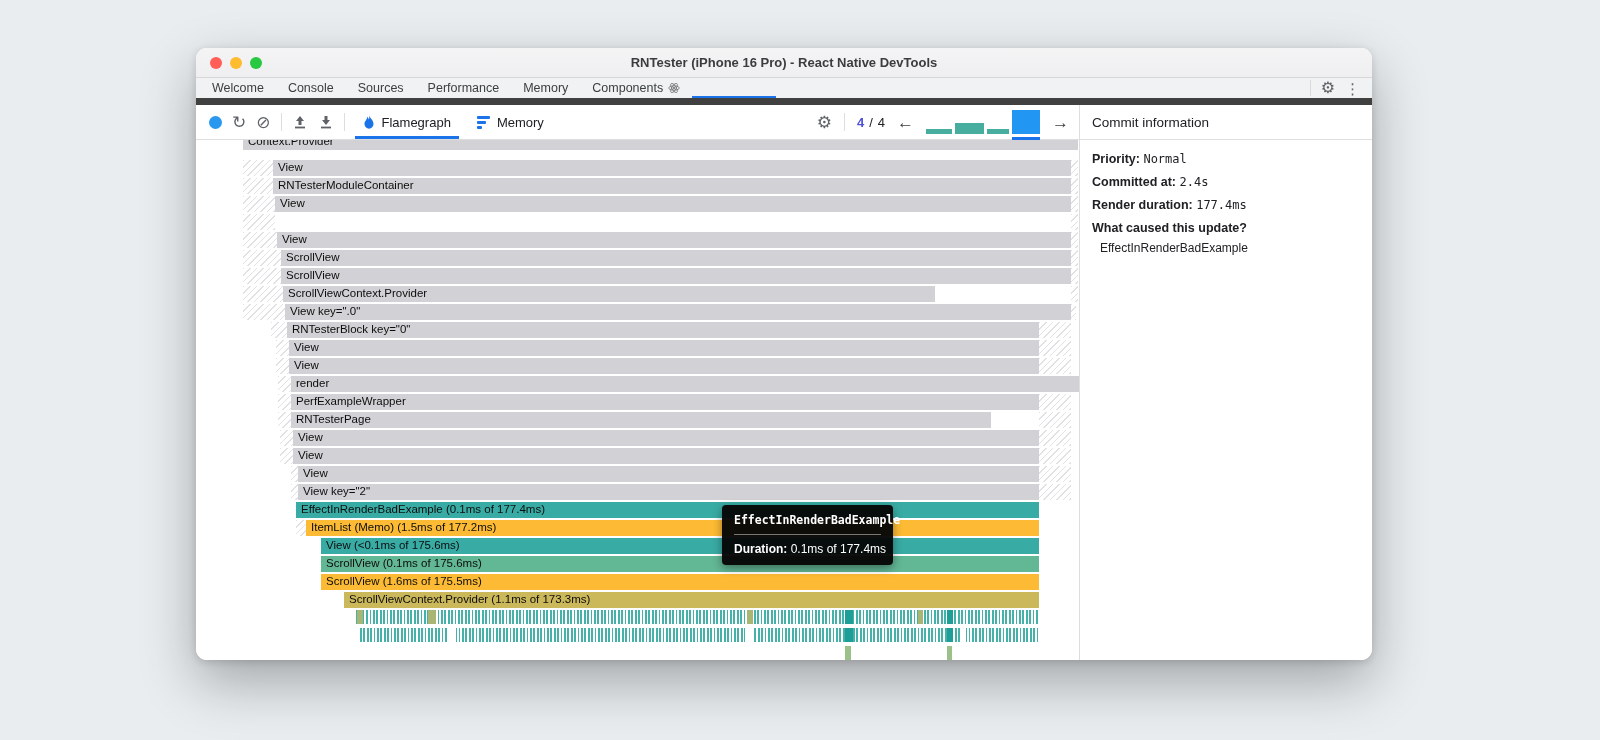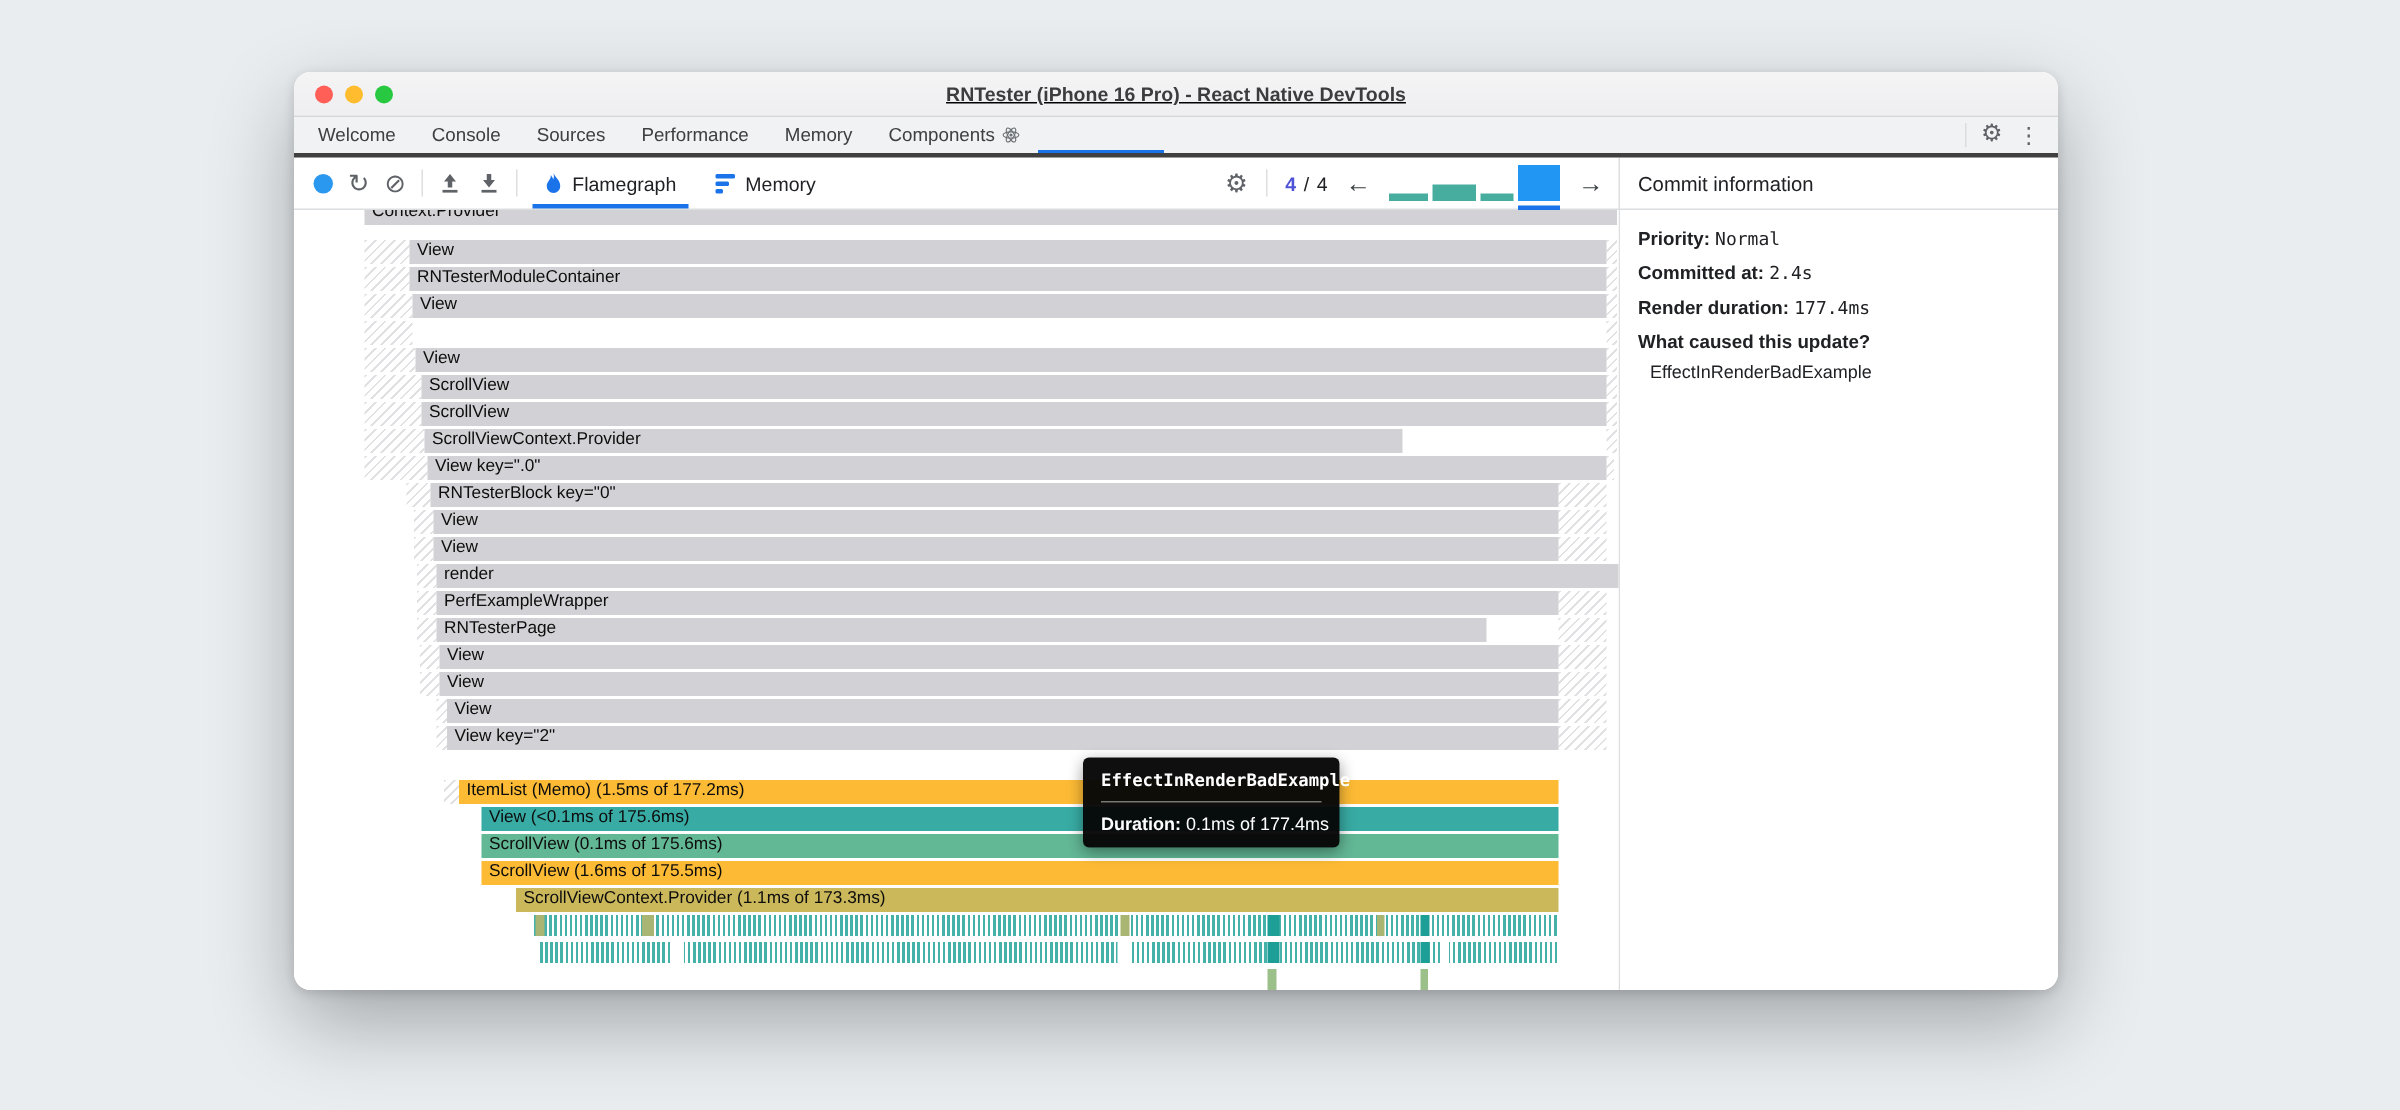--- a/index.html
+++ b/index.html
@@ -16,29 +16,28 @@
     box-shadow:0 22px 55px rgba(0,0,0,.30), 0 2px 8px rgba(0,0,0,.15);
     overflow:hidden;
     display:flex; flex-direction:column;
   }
   
   .titlebar {
     height:30px; background:linear-gradient(#f5f4f5,#efeef0);
     border-bottom:1px solid #d6d5d7;
     display:flex; align-items:center; justify-content:center; position:relative;
     flex:0 0 30px;
-    text-decoration:underline;
   }
   .traffic { position:absolute; left:14px; top:9px; display:flex; gap:8px; }
   .light { width:12px; height:12px; border-radius:50%; }
   .light.red { background:#ff5f57; } .light.yellow { background:#febc2e; } .light.green { background:#28c840; }
   .win-title { font-size:13px; font-weight:700; color:#3c3c3e; }
   
   .tabbar {
-    height:27px; flex:0 0 27px; background:#f1f2f3; border-bottom:3px solid #404040;
+    height:27px; flex:0 0 27px; background:#f1f2f3; border-bottom:7px solid #404040;
     display:flex; align-items:stretch; padding-left:4px; position:relative;
   }
   .tab {
     display:flex; align-items:center; gap:5px; padding:0 12px; font-size:12.5px; color:#3c4043;
     cursor:default; position:relative;
   }
   .tab.selected { border-bottom:2.5px solid #1a73e8; }
   .tab .atom { width:12px; height:12px; }
   .tabbar-right { margin-left:auto; display:flex; align-items:center; gap:10px; padding-right:12px; }
   .tb-sep { width:1px; height:16px; background:#d9dbdd; }
@@ -263,20 +262,21 @@
         <div class="fg-row" style="left: 97px; top: 290px; width: 746px; background: rgb(210, 209, 213);">View</div>
         <div class="fg-hatch" style="left: 84px; top: 308px; width: 13px;"></div>
         <div class="fg-hatch" style="left: 843px; top: 308px; width: 32px;"></div>
         <div class="fg-row" style="left: 97px; top: 308px; width: 746px; background: rgb(210, 209, 213);">View</div>
         <div class="fg-hatch" style="left: 95px; top: 326px; width: 7px;"></div>
         <div class="fg-hatch" style="left: 843px; top: 326px; width: 32px;"></div>
         <div class="fg-row" style="left: 102px; top: 326px; width: 741px; background: rgb(210, 209, 213);">View</div>
         <div class="fg-hatch" style="left: 95px; top: 344px; width: 7px;"></div>
         <div class="fg-hatch" style="left: 843px; top: 344px; width: 32px;"></div>
         <div class="fg-row" style="left: 102px; top: 344px; width: 741px; background: rgb(210, 209, 213);">View key="2"</div>
+        <div class="fg-row" style="left: 100px; top: 362px; width: 743px; background: rgb(56, 172, 164);">EffectInRenderBadExample (0.1ms of 177.4ms)</div>
         <div class="fg-hatch" style="left: 100px; top: 380px; width: 10px;"></div>
         <div class="fg-row" style="left: 110px; top: 380px; width: 733px; background: rgb(253, 187, 53);">ItemList (Memo) (1.5ms of 177.2ms)</div>
         <div class="fg-row" style="left: 125px; top: 398px; width: 718px; background: rgb(56, 172, 164);">View (&lt;0.1ms of 175.6ms)</div>
         <div class="fg-row" style="left: 125px; top: 416px; width: 718px; background: rgb(98, 183, 149);">ScrollView (0.1ms of 175.6ms)</div>
         <div class="fg-row" style="left: 125px; top: 434px; width: 718px; background: rgb(253, 187, 53);">ScrollView (1.6ms of 175.5ms)</div>
         <div class="fg-row" style="left: 148px; top: 452px; width: 695px; background: rgb(203, 184, 91);">ScrollViewContext.Provider (1.1ms of 173.3ms)</div>
         <div class="stripe-row" style="left: 160px; top: 470px; width: 683px; background: repeating-linear-gradient(90deg, rgb(70, 177, 169) 0px, rgb(70, 177, 169) 1.7px, rgb(255, 255, 255) 1.7px, rgb(255, 255, 255) 3.4px);">
           <span class="stripe-ov" style="left: 1px; width: 6px; background: rgb(169, 181, 115);"></span>
           <span class="stripe-ov" style="left: 72px; width: 8px; background: rgb(169, 181, 115);"></span>
           <span class="stripe-ov" style="left: 391px; width: 6px; background: rgb(169, 181, 115);"></span>

